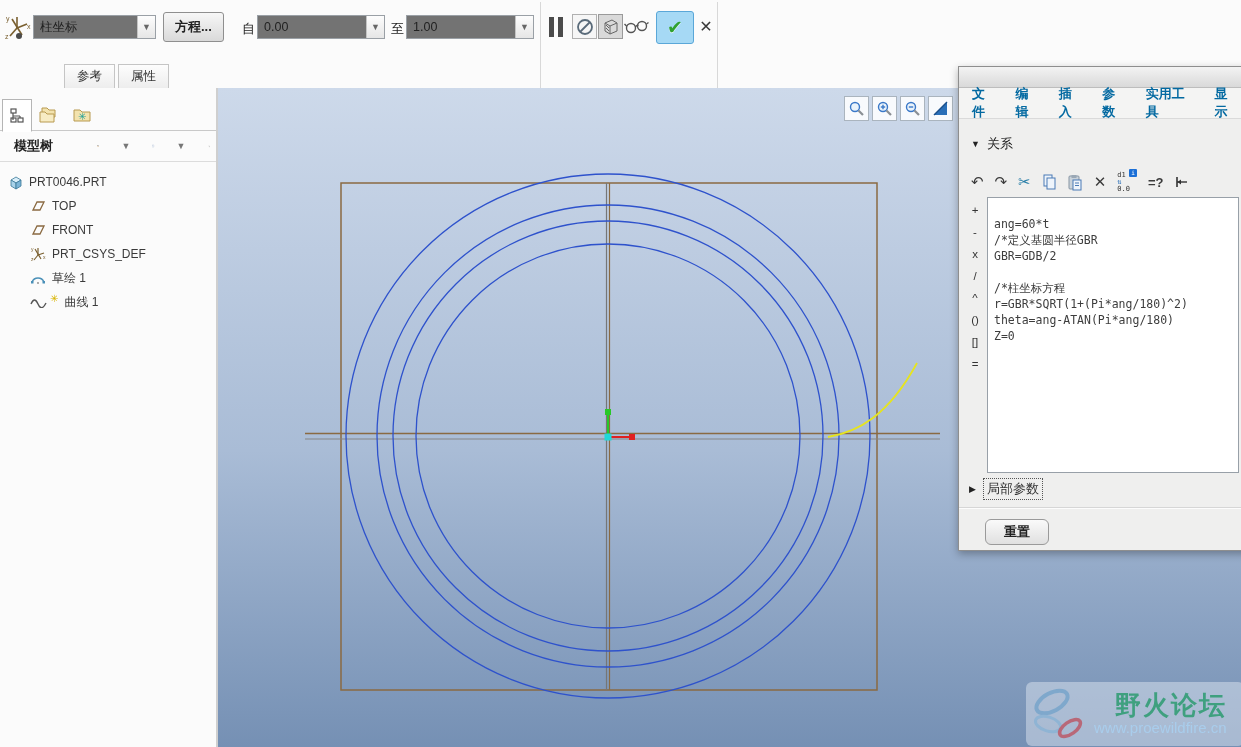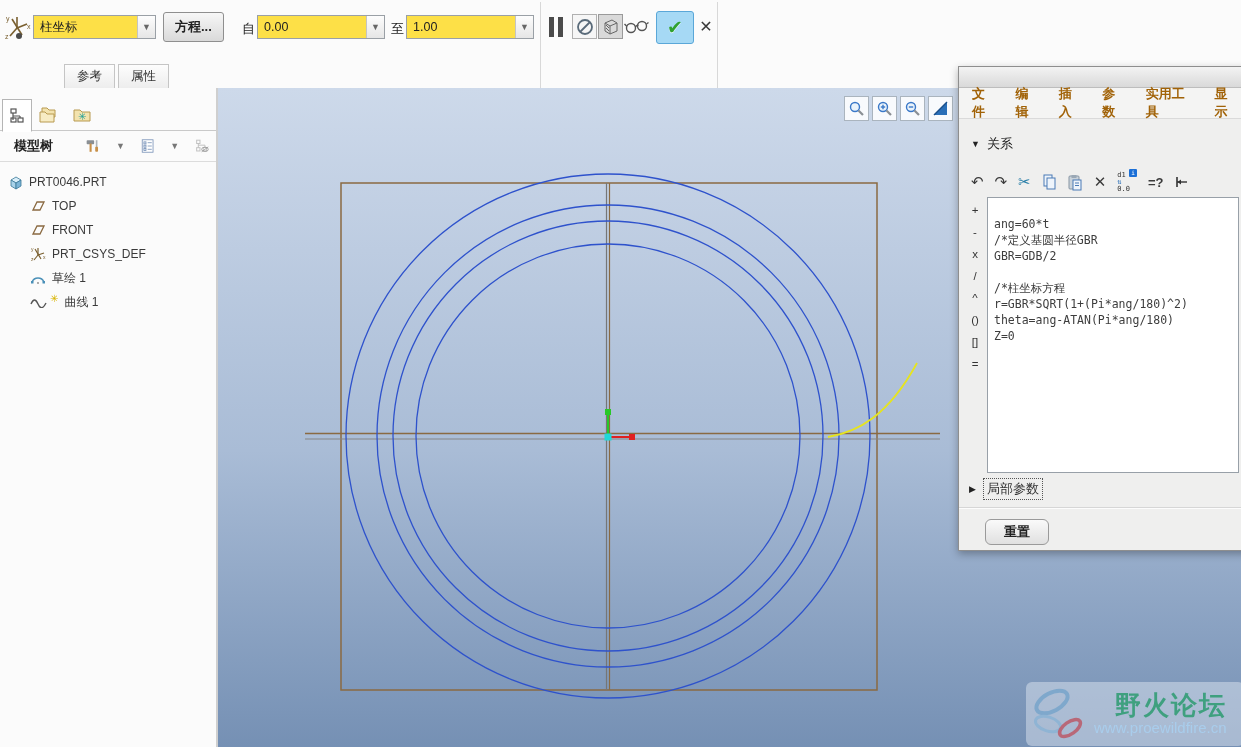--- a/index.html
+++ b/index.html
@@ -3,21 +3,21 @@
 <meta charset="utf-8">
 <style>
   html,body{margin:0;padding:0;}
   body{font-family:"Liberation Sans","DejaVu Sans",sans-serif;}
   .screen{position:relative;width:1241px;height:747px;overflow:hidden;background:#fbfbfb;}
 
   
   .toolbar{position:absolute;left:0;top:0;width:1241px;height:55px;background:#fbfbfb;border-bottom:1px solid #e3e3e3;}
   .vdiv{position:absolute;top:2px;height:86px;width:1px;background:#d8d8d8;z-index:4;}
   .csys-glyph{position:absolute;left:4px;top:13px;}
-  .combo{position:absolute;top:15px;height:24px;background:#fde047;border:1px solid #9aa0a6;display:flex;align-items:center;box-sizing:border-box;font-size:12.5px;color:#222;}
+  .combo{position:absolute;top:15px;height:24px;background:#737373;border:1px solid #9aa0a6;display:flex;align-items:center;box-sizing:border-box;font-size:12.5px;color:#222;}
   .combo .val{flex:1;padding:0 6px;white-space:nowrap;overflow:hidden;}
   .combo .arrowbox{width:17px;align-self:stretch;border-left:1px solid #c4c4c4;background:linear-gradient(#fdfdfd,#e6e6e6);display:flex;align-items:center;justify-content:center;color:#666;font-size:9px;}
   .btn-equation{position:absolute;left:163px;top:12px;height:28px;padding:0 11px;background:linear-gradient(#f7f7f7,#d9d9d9);border:1px solid #8f8f8f;border-radius:3px;font-size:13px;font-weight:bold;color:#222;display:flex;align-items:center;}
   .tlabel{position:absolute;top:20px;font-size:13px;color:#222;}
   .icon-pause{position:absolute;left:549px;top:17px;width:16px;height:20px;display:flex;gap:4px;}
   .icon-pause div{width:5px;height:20px;background:#4b4b4b;}
   .sqbtn{position:absolute;top:14px;width:25px;height:25px;box-sizing:border-box;display:flex;align-items:center;justify-content:center;}
   .sqbtn.boxed{border:1px solid #b0b0b0;background:#f6f6f6;}
   .sqbtn.pressed{border:1px solid #9a9a9a;background:#d9d9d9;}
   .btn-accept{position:absolute;left:656px;top:11px;width:36px;height:31px;border:1px solid #5aa7d8;border-radius:3px;display:flex;align-items:center;justify-content:center;font-size:19px;font-weight:bold;}
@@ -26,21 +26,21 @@
   
   .tabstrip{position:absolute;left:0;top:55px;width:1241px;height:33px;background:#fbfbfb;}
   .tabs{position:absolute;left:64px;bottom:0;display:flex;gap:3px;}
   .tab{height:23px;padding:0 12px;display:flex;align-items:center;font-size:12.5px;color:#333;background:linear-gradient(#fdfdfd,#ededed);border:1px solid #c5c5c5;border-bottom:none;}
 
   
   .sidebar{position:absolute;left:0;top:88px;width:218px;bottom:0;background:#fbfbfb;border-right:2px solid #cfcfcf;box-sizing:border-box;z-index:3;}
   .side-tabs{height:42px;position:relative;border-bottom:1px solid #c9c9c9;}
   .side-tab{position:absolute;top:11px;width:28px;height:31px;display:flex;align-items:center;justify-content:center;}
   .side-tab.active{background:#fff;border:1px solid #b5b5b5;border-bottom:1px solid #fff;}
-  .side-header{height:30px;display:flex;align-items:center;border-bottom:1px solid #dcdcdc;padding:0 6px 0 14px;gap:16px;}
+  .side-header{height:30px;display:flex;align-items:center;border-bottom:1px solid #dcdcdc;padding:0 6px 0 14px;gap:22px;}
   .side-header .title{font-size:13px;font-weight:bold;color:#222;flex:0 0 auto;}
   .caret{color:#777;font-size:9px;}
   .tree{padding-top:8px;}
   .trow{height:24px;display:flex;align-items:center;gap:6px;font-size:12px;color:#3a3a3a;white-space:nowrap;}
   .ind0{padding-left:8px;} .ind1{padding-left:30px;}
   .star{color:#d8b400;font-size:10px;margin-left:-3px;position:relative;top:-4px;}
 
   
   .canvas{position:absolute;left:218px;top:88px;width:1023px;height:659px;background:linear-gradient(#cdd9ea,#a9bcd6 55%,#7590b4);z-index:1;}
   .canvas svg.geom{position:absolute;left:0;top:0;}
@@ -51,21 +51,21 @@
   
   .watermark{position:absolute;left:808px;top:594px;width:218px;height:64px;background:rgba(238,243,250,.42);border-radius:6px;display:flex;align-items:center;z-index:2;}
   .wm-text{display:flex;flex-direction:column;line-height:1.05;margin-left:2px;}
   .wm-title{font-size:26px;font-weight:bold;color:#3fa07f;letter-spacing:2px;margin-left:21px;}
   .wm-url{font-size:15px;color:#a9cdec;}
 
   
   .relpanel{position:absolute;left:958px;top:66px;width:292px;height:485px;background:#efefee;border:1px solid #8e8e8e;box-sizing:border-box;box-shadow:0 3px 8px rgba(0,0,0,.3);z-index:5;}
   .rel-title{height:20px;background:linear-gradient(#f3f3f3,#d9d9d9);border-bottom:1px solid #bdbdbd;}
   .rel-menubar{height:30px;display:flex;align-items:center;background:#f4f4f3;border-bottom:1px solid #dadada;padding-left:4px;}
-  .rel-menu{padding:0 9px;font-size:13px;font-weight:600;color:#a16207;}
+  .rel-menu{padding:0 9px;font-size:13px;font-weight:600;color:#0369a1;}
   .rel-section{margin:16px 0 0 12px;display:flex;align-items:center;gap:7px;font-size:13px;color:#222;}
   .tri{font-size:9px;color:#222;}
   .rel-tools{position:absolute;left:12px;top:104px;display:flex;align-items:center;gap:11px;height:22px;}
   .rtool{display:flex;align-items:center;justify-content:center;font-size:15px;color:#3a3a3a;}
   .mdim{display:flex;flex-direction:column;font-family:"DejaVu Sans Mono",monospace;font-size:7px;line-height:7px;color:#333;position:relative;padding-right:7px;}
   .mdim .badge{position:absolute;right:0;top:-3px;width:8px;height:8px;background:#1b6fd6;color:#fff;font-size:6px;line-height:8px;text-align:center;border-radius:1px;}
   .opcol{position:absolute;left:7px;top:136px;width:18px;display:flex;flex-direction:column;gap:8px;align-items:center;font-size:11.5px;color:#333;}
   .opcol span{line-height:14px;}
   .editor{position:absolute;left:28px;top:130px;width:252px;height:276px;background:#fff;border:1px solid #98a0a8;box-sizing:border-box;padding:18px 6px 18px 6px;font-family:"DejaVu Sans Mono",monospace;font-size:11.5px;line-height:16px;color:#3d3d3d;white-space:pre;overflow:hidden;}
   .localparams{position:absolute;left:10px;top:412px;display:flex;align-items:center;gap:8px;font-size:13px;color:#333;}

